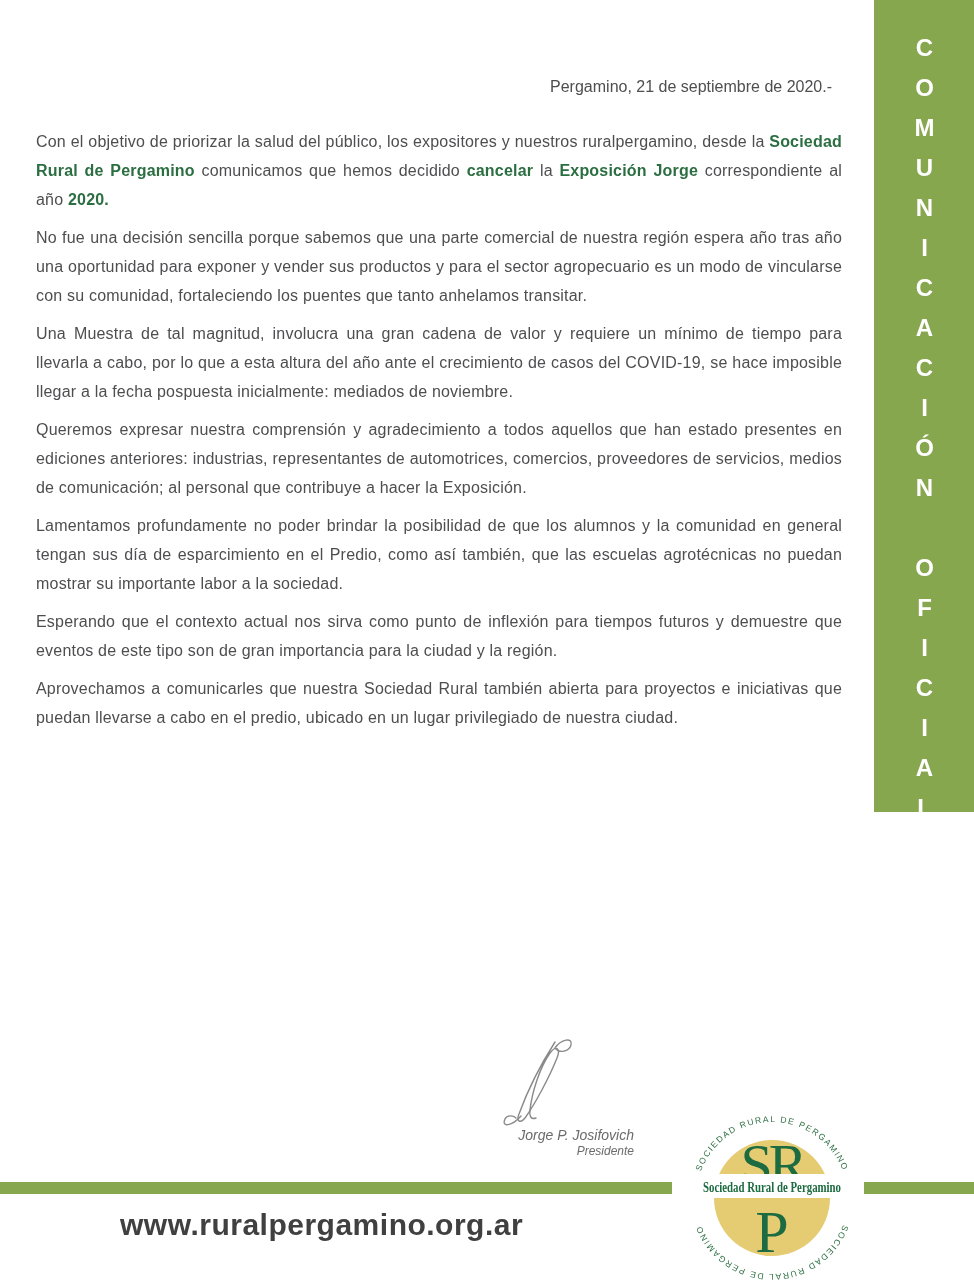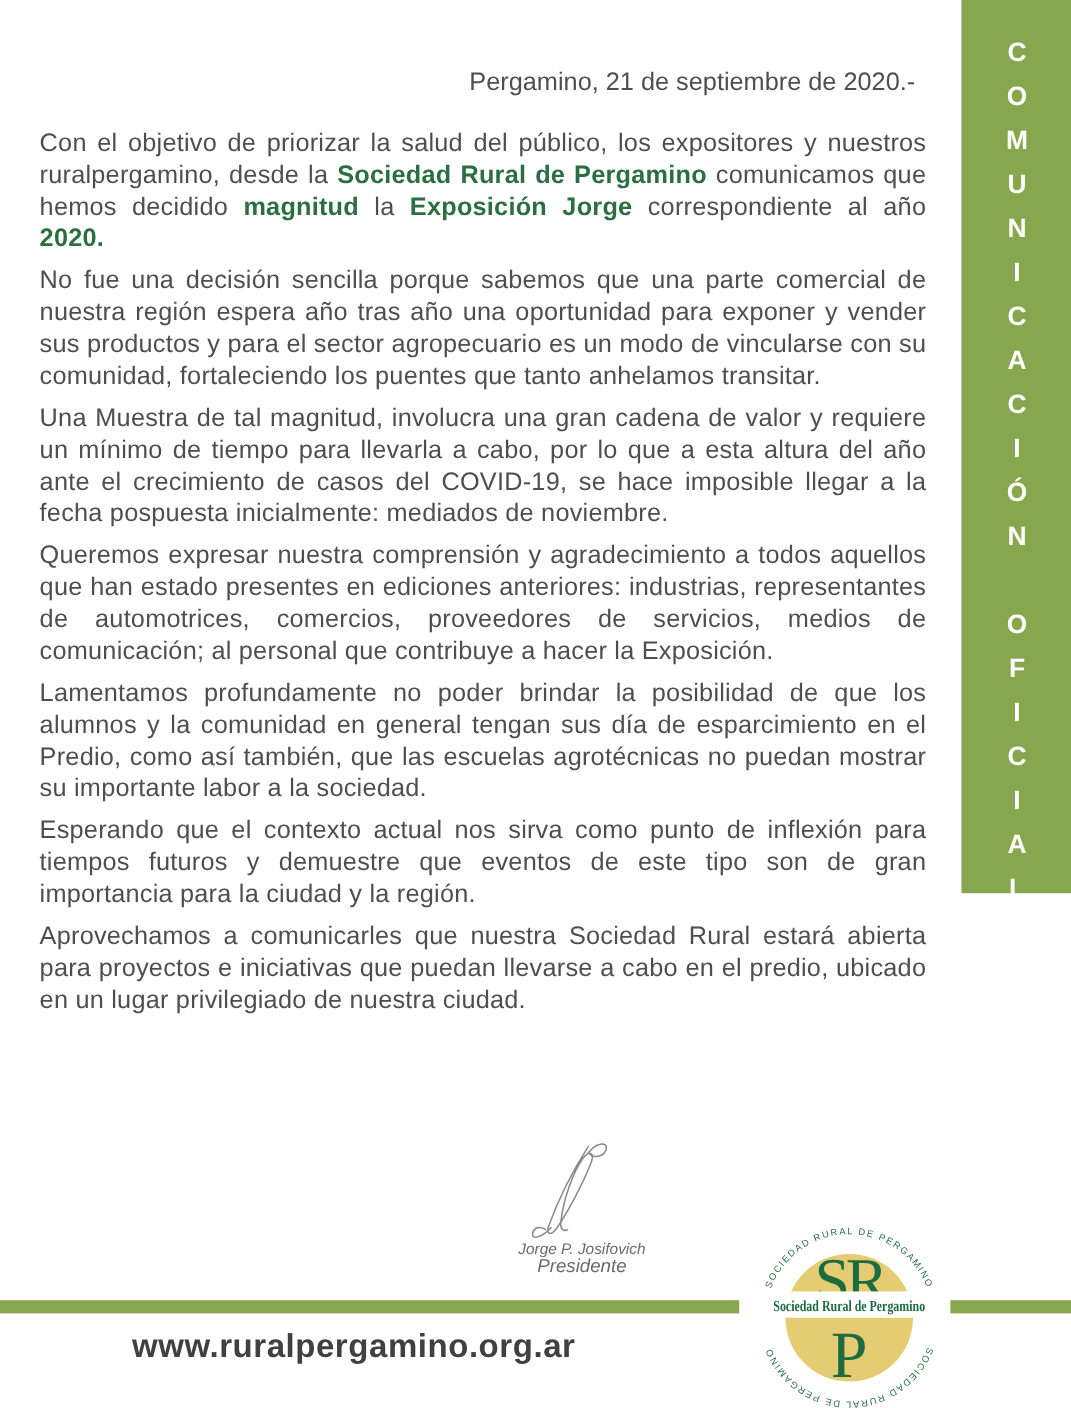--- a/index.html
+++ b/index.html
@@ -25,36 +25,36 @@
     font-weight:bold;
     font-size:24px;
     letter-spacing:13px;
     color:#ffffff;
     padding-top:34px;
     white-space:pre;
   }
 
   
   .body-col{
-    position:absolute;left:36px;top:60px;width:806px;
+    position:absolute;left:36px;top:72px;width:806px;
     color:#4e4e50;
-    font-size:23px;line-height:29px;
+    font-size:16px;line-height:29px;
   }
   .date{ text-align:right; padding-right:10px; margin:0 0 26px 0;}
   .para{ text-align:justify; margin:0 0 9px 0; letter-spacing:0.2px;}
   .para .g{ color:#2b6e41; font-weight:bold;}
 
   
   .sign-block{
-    position:absolute;left:444px;top:1036px;width:170px;
-    text-align:center;color:#6b6b6b;
+    position:absolute;left:464px;top:1036px;width:170px;
+    text-align:right;color:#6b6b6b;
   }
   .sign-scrawl{display:block;margin:0 auto;}
   .sign-name{font-size:14px;font-style:italic;line-height:15px;}
-  .sign-title{font-size:17px;font-style:italic;line-height:16px;}
+  .sign-title{font-size:12px;font-style:italic;line-height:16px;}
 
   
   .bar{position:absolute;top:1182px;height:12px;background:#87a74f;}
   .bar-left{left:0;width:672px;}
   .bar-right{left:864px;width:110px;}
   .website{
     position:absolute;left:120px;top:1208px;
     font-size:30px;font-weight:bold;letter-spacing:0.5px;
     color:#404040;
   }
@@ -65,28 +65,28 @@
 
 <div class="page">
 
   <div class="banner">
     <span class="banner-text">COMUNICACIÓN OFICIAL</span>
   </div>
 
   <div class="body-col">
     <p class="date">Pergamino, 21 de septiembre de 2020.-</p>
 
-    <p class="para"><span>Con el objetivo de priorizar la salud del público, los expositores y nuestros ruralpergamino, desde la </span><span class="g">Sociedad Rural de Pergamino</span><span> comunicamos que hemos decidido </span><span class="g">magnitud</span><span> la </span><span class="g">Exposición Jorge</span><span> correspondiente al año </span><span class="g">2020.</span></p>
+    <p class="para"><span>Con el objetivo de priorizar la salud del público, los expositores y nuestros ruralpergamino, desde la </span><span class="g">Sociedad Rural de Pergamino</span><span> comunicamos que hemos decidido </span><span class="g">cancelar</span><span> la </span><span class="g">Exposición Jorge</span><span> correspondiente al año </span><span class="g">2020.</span></p>
 
     <p class="para">No fue una decisión sencilla porque sabemos que una parte comercial de nuestra región espera año tras año una oportunidad para exponer y vender sus productos y para el sector agropecuario es un modo de vincularse con su comunidad, fortaleciendo los puentes que tanto anhelamos transitar.</p>
     <p class="para">Una Muestra de tal magnitud, involucra una gran cadena de valor y requiere un mínimo de tiempo para llevarla a cabo, por lo que a esta altura del año ante el crecimiento de casos del COVID-19, se hace imposible llegar a la fecha pospuesta inicialmente: mediados de noviembre.</p>
     <p class="para">Queremos expresar nuestra comprensión y agradecimiento a todos aquellos que han estado presentes en ediciones anteriores: industrias, representantes de automotrices, comercios, proveedores de servicios, medios de comunicación; al personal que contribuye a hacer la Exposición.</p>
     <p class="para">Lamentamos profundamente no poder brindar la posibilidad de que los alumnos y la comunidad en general tengan sus día de esparcimiento en el Predio, como así también, que las escuelas agrotécnicas no puedan mostrar su importante labor a la sociedad.</p>
     <p class="para">Esperando que el contexto actual nos sirva como punto de inflexión para tiempos futuros y demuestre que eventos de este tipo son de gran importancia para la ciudad y la región.</p>
-    <p class="para">Aprovechamos a comunicarles que nuestra Sociedad Rural estará abierta para proyectos e iniciativas que puedan llevarse a cabo en el predio, ubicado en un lugar privilegiado de nuestra ciudad.</p>
+    <p class="para">Aprovechamos a comunicarles que nuestra Sociedad Rural también abierta para proyectos e iniciativas que puedan llevarse a cabo en el predio, ubicado en un lugar privilegiado de nuestra ciudad.</p>
   </div>
 
   <div class="sign-block">
     <svg class="sign-scrawl" width="120" height="92" viewBox="0 0 120 92">
       <g fill="none" stroke="#8a8a8a" stroke-width="1.4" stroke-linecap="round">
         <path d="M66 6 C52 28 38 56 30 78 C27 85 31 88 36 82 C46 68 60 42 68 22 C72 12 67 9 61 17 C51 31 43 56 41 74"></path>
         <path d="M66 12 C72 3 84 1 82 9 C80 16 70 17 67 13"></path>
         <path d="M41 74 C40 80 42 84 47 82"></path>
         <path d="M32 80 C23 90 12 92 16 83 C18 79 24 79 27 82"></path>
       </g>

